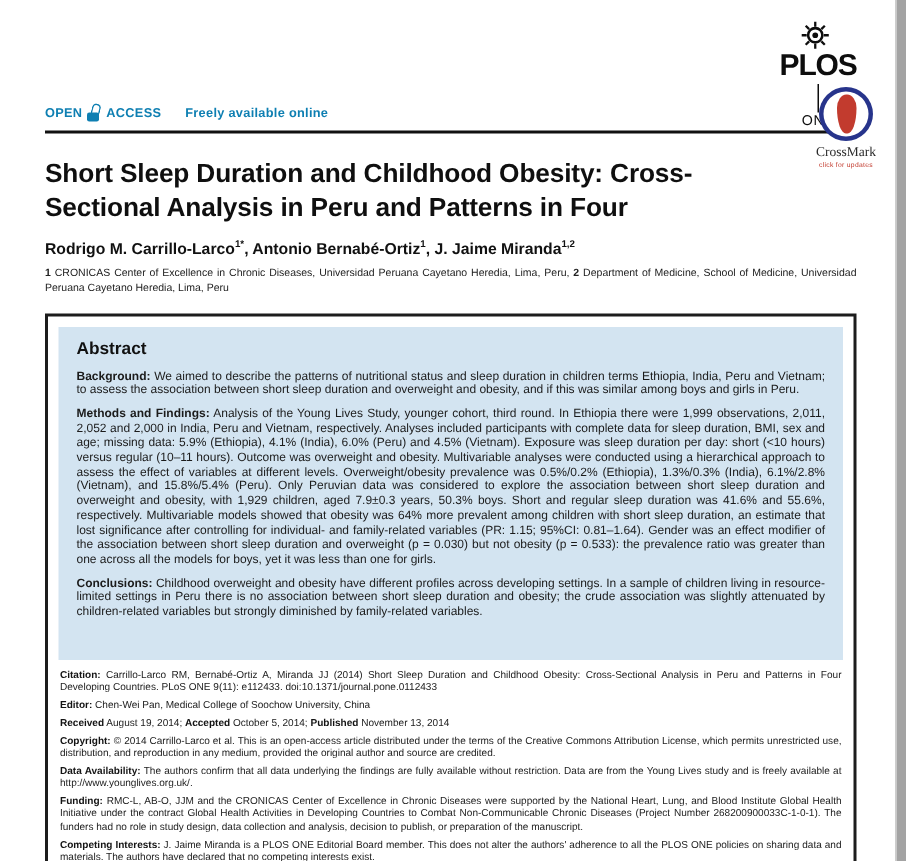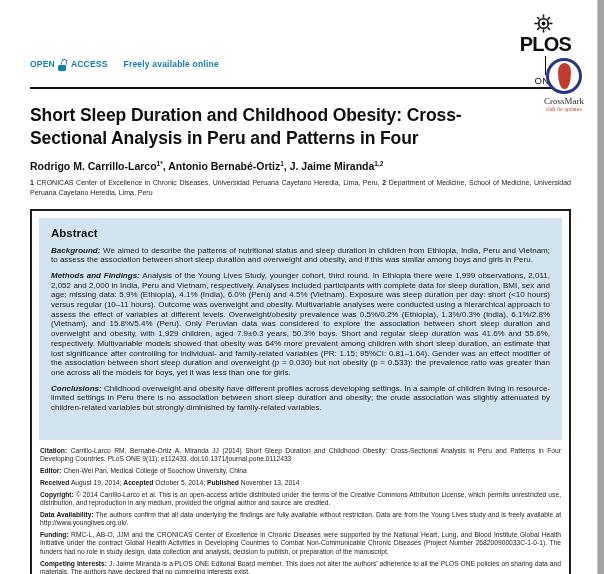--- a/index.html
+++ b/index.html
@@ -6,21 +6,21 @@
   html,body { margin:0; padding:0; }
   body {
     width:604px; height:574px; background:#ffffff; position:relative;
     font-family:"Liberation Sans", sans-serif; color:#1a1a1a; overflow:hidden;
   }
   .edge-strip { position:absolute; right:0; top:0; width:7px; height:574px; background:#a3a3a3; border-left:1px solid #c9c9c9; }
   .content { position:absolute; left:30px; top:0; width:541px; }
 
   
   .header-row { display:flex; justify-content:space-between; align-items:flex-end; padding-top:14px; }
-  .open-access { display:flex; align-items:flex-start; gap:3px; color:#0e7fb2; font-weight:bold; font-size:8.5px; letter-spacing:0.2px; padding-bottom:15px; }
+  .open-access { display:flex; align-items:center; gap:3px; color:#0e7fb2; font-weight:bold; font-size:8.5px; letter-spacing:0.2px; padding-bottom:5px; }
   .tagline { margin-left:13px; }
   .lock { position:relative; display:inline-block; width:10px; height:12px; }
   .lock-shackle { position:absolute; top:0; left:3px; width:6px; height:8px; border:1.6px solid #0e7fb2; border-bottom:none; border-radius:5px 5px 0 0; transform:rotate(14deg); }
   .lock-body { position:absolute; bottom:0; left:0; width:8px; height:6.5px; background:#0e7fb2; border-radius:1.5px; }
   .plos-logo { display:flex; align-items:center;flex-direction:column; }
   .gear { margin-right:3px; }
   .plos-word { font-size:20px; font-weight:bold; letter-spacing:-0.8px; color:#0d0d0d; }
   .logo-divider { width:1px; height:19px; background:#0d0d0d; margin:0 4px 0 5px; }
   .one-word { font-size:9.5px; font-weight:normal; letter-spacing:0.4px; color:#0d0d0d;text-align:center; }
   .header-rule { border-top:2px solid #111; margin-top:1px; }
@@ -40,21 +40,21 @@
   .cm-flame { position:absolute; left:11.5px; top:5px; width:13px; height:26px; background:#c23b2e;
               border-radius:48% 48% 46% 46% / 34% 34% 64% 64%; }
   .cm-label { margin-top:2px; font-family:"Liberation Serif", serif; font-size:9px; color:#2b2b2b; }
   .cm-sub { margin-top:1px; font-size:4.5px; color:#c23b2e; letter-spacing:0.2px; }
 
   
   .meta-box { margin-top:10px; width:541px; border:2px solid #1c1c1c; padding:7px 7px 4px 7px; }
   .abstract-panel { background:#d3e4f1; padding:9px 12px 21px 12px; }
   .abstract-heading { font-size:11.5px; font-weight:bold; color:#111; margin-bottom:7px; }
   .abstract-panel p { margin:0 0 6px 0; font-size:8px; line-height:9.7px; text-align:justify; color:#1b1b1b; }
-  .abs-label { font-weight:bold; font-style:italic; }
+  .abs-label { font-weight:bold; }
   .meta-entries { padding:7px 1px 0 1px; }
   .meta { margin:0 0 3.6px 0; font-size:6.7px; line-height:8.3px; text-align:justify; color:#222; }
   .meta b { font-weight:bold; color:#141414; }
 </style>
 </head>
 <body>
 
 <div class="edge-strip"></div>
 
 <div class="content">
@@ -99,21 +99,21 @@
   <div class="authors"><span><span>Rodrigo M. Carrillo-Larco</span><sup>1*</sup><span>, </span></span><span><span>Antonio Bernabé-Ortiz</span><sup>1</sup><span>, </span></span><span><span>J. Jaime Miranda</span><sup>1,2</sup></span></div>
 
   <div class="affiliations"><b>1</b><span> CRONICAS Center of Excellence in Chronic Diseases, Universidad Peruana Cayetano Heredia, Lima, Peru, </span><b>2</b><span> Department of Medicine, School of Medicine, Universidad Peruana Cayetano Heredia, Lima, Peru</span></div>
 
   <div class="meta-box">
 
     <div class="abstract-panel">
       <div class="abstract-heading">Abstract</div>
       <p>
         <span class="abs-label">Background:</span>
-        <span>We aimed to describe the patterns of nutritional status and sleep duration in children from Ethiopia, India, Peru and Vietnam; to assess the association between short sleep duration and overweight and obesity, and if this was similar among boys and girls in Peru.</span>
+        <span>We aimed to describe the patterns of nutritional status and sleep duration in children terms Ethiopia, India, Peru and Vietnam; to assess the association between short sleep duration and overweight and obesity, and if this was similar among boys and girls in Peru.</span>
       </p>
       <p>
         <span class="abs-label">Methods and Findings:</span>
         <span>Analysis of the Young Lives Study, younger cohort, third round. In Ethiopia there were 1,999 observations, 2,011, 2,052 and 2,000 in India, Peru and Vietnam, respectively. Analyses included participants with complete data for sleep duration, BMI, sex and age; missing data: 5.9% (Ethiopia), 4.1% (India), 6.0% (Peru) and 4.5% (Vietnam). Exposure was sleep duration per day: short (&lt;10 hours) versus regular (10–11 hours). Outcome was overweight and obesity. Multivariable analyses were conducted using a hierarchical approach to assess the effect of variables at different levels. Overweight/obesity prevalence was 0.5%/0.2% (Ethiopia), 1.3%/0.3% (India), 6.1%/2.8% (Vietnam), and 15.8%/5.4% (Peru). Only Peruvian data was considered to explore the association between short sleep duration and overweight and obesity, with 1,929 children, aged 7.9±0.3 years, 50.3% boys. Short and regular sleep duration was 41.6% and 55.6%, respectively. Multivariable models showed that obesity was 64% more prevalent among children with short sleep duration, an estimate that lost significance after controlling for individual- and family-related variables (PR: 1.15; 95%CI: 0.81–1.64). Gender was an effect modifier of the association between short sleep duration and overweight (p = 0.030) but not obesity (p = 0.533): the prevalence ratio was greater than one across all the models for boys, yet it was less than one for girls.</span>
       </p>
       <p>
         <span class="abs-label">Conclusions:</span>
         <span>Childhood overweight and obesity have different profiles across developing settings. In a sample of children living in resource-limited settings in Peru there is no association between short sleep duration and obesity; the crude association was slightly attenuated by children-related variables but strongly diminished by family-related variables.</span>
       </p>
     </div>

